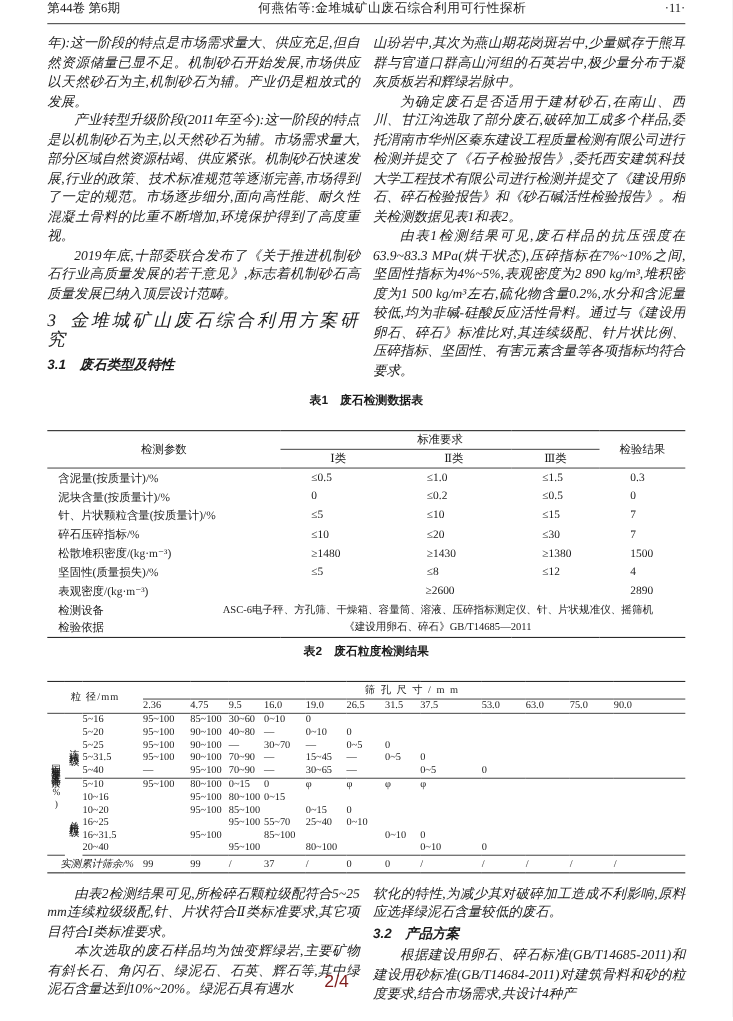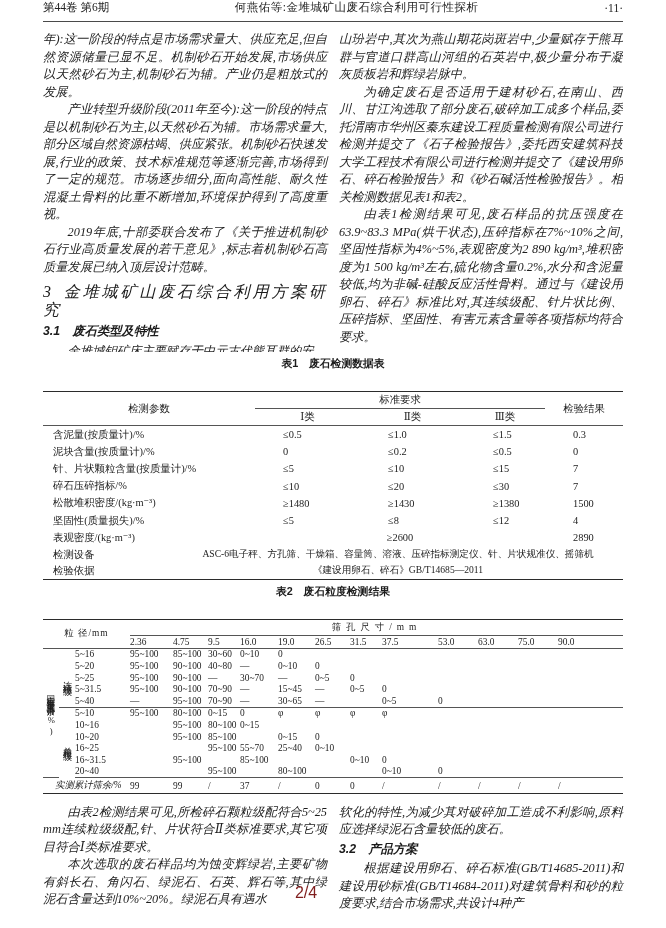--- a/index.html
+++ b/index.html
@@ -75,21 +75,20 @@
 
     <div class="twocol sect1">
       <div class="col">
         <p>年):这一阶段的特点是市场需求量大、供应充足,但自然资源储量已显不足。机制砂石开始发展,市场供应以天然砂石为主,机制砂石为辅。产业仍是粗放式的发展。</p>
         <p class="indent">产业转型升级阶段(2011年至今):这一阶段的特点是以机制砂石为主,以天然砂石为辅。市场需求量大,部分区域自然资源枯竭、供应紧张。机制砂石快速发展,行业的政策、技术标准规范等逐渐完善,市场得到了一定的规范。市场逐步细分,面向高性能、耐久性混凝土骨料的比重不断增加,环境保护得到了高度重视。</p>
         <p class="indent">2019年底,十部委联合发布了《关于推进机制砂石行业高质量发展的若干意见》,标志着机制砂石高质量发展已纳入顶层设计范畴。</p>
         <div class="sec-heading">
           <span class="no">3</span><span>金堆城矿山废石综合利用方案研究</span>
         </div>
         <div class="sub-heading">3.1　废石类型及特性</div>
-        <p class="indent">金堆城钼矿床主要赋存于中元古代熊耳群的安</p>
       </div>
       <div class="col">
         <p>山玢岩中,其次为燕山期花岗斑岩中,少量赋存于熊耳群与官道口群高山河组的石英岩中,极少量分布于凝灰质板岩和辉绿岩脉中。</p>
         <p class="indent">为确定废石是否适用于建材砂石,在南山、西川、甘江沟选取了部分废石,破碎加工成多个样品,委托渭南市华州区秦东建设工程质量检测有限公司进行检测并提交了《石子检验报告》,委托西安建筑科技大学工程技术有限公司进行检测并提交了《建设用卵石、碎石检验报告》和《砂石碱活性检验报告》。相关检测数据见表1和表2。</p>
         <p class="indent">由表1检测结果可见,废石样品的抗压强度在63.9~83.3 MPa(烘干状态),压碎指标在7%~10%之间,坚固性指标为4%~5%,表观密度为2 890 kg/m³,堆积密度为1 500 kg/m³左右,硫化物含量0.2%,水分和含泥量较低,均为非碱-硅酸反应活性骨料。通过与《建设用卵石、碎石》标准比对,其连续级配、针片状比例、压碎指标、坚固性、有害元素含量等各项指标均符合要求。</p>
       </div>
     </div>
 
     <div class="tbl-caption">表1　废石检测数据表</div>
     <table class="t1">

